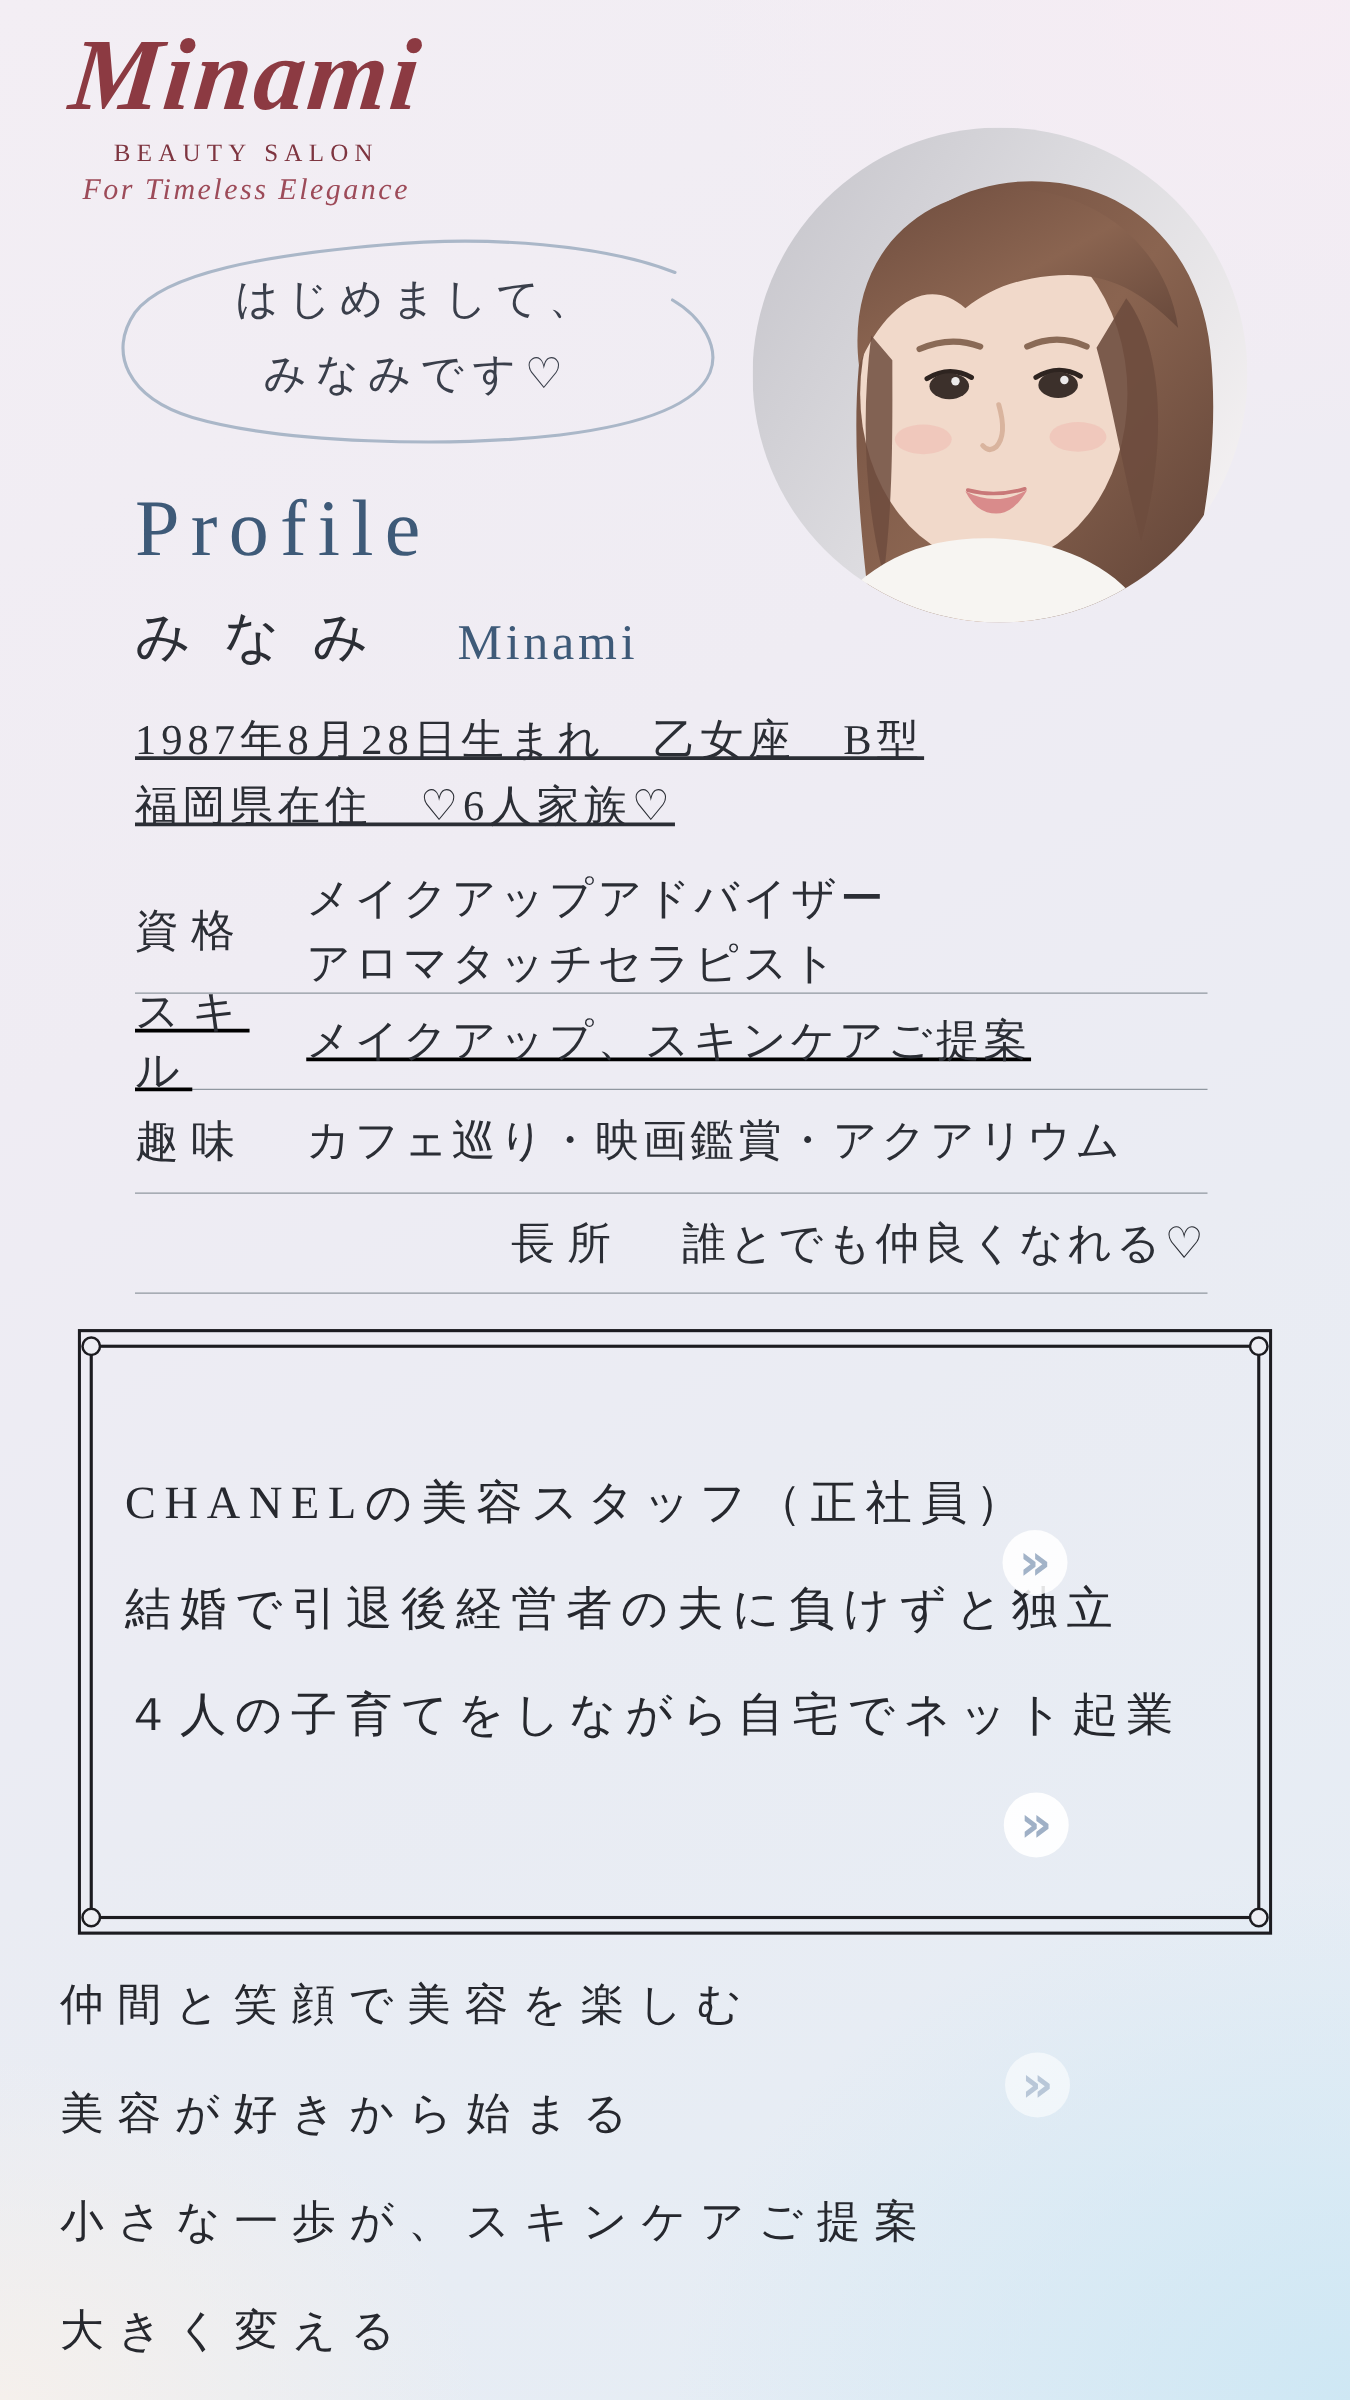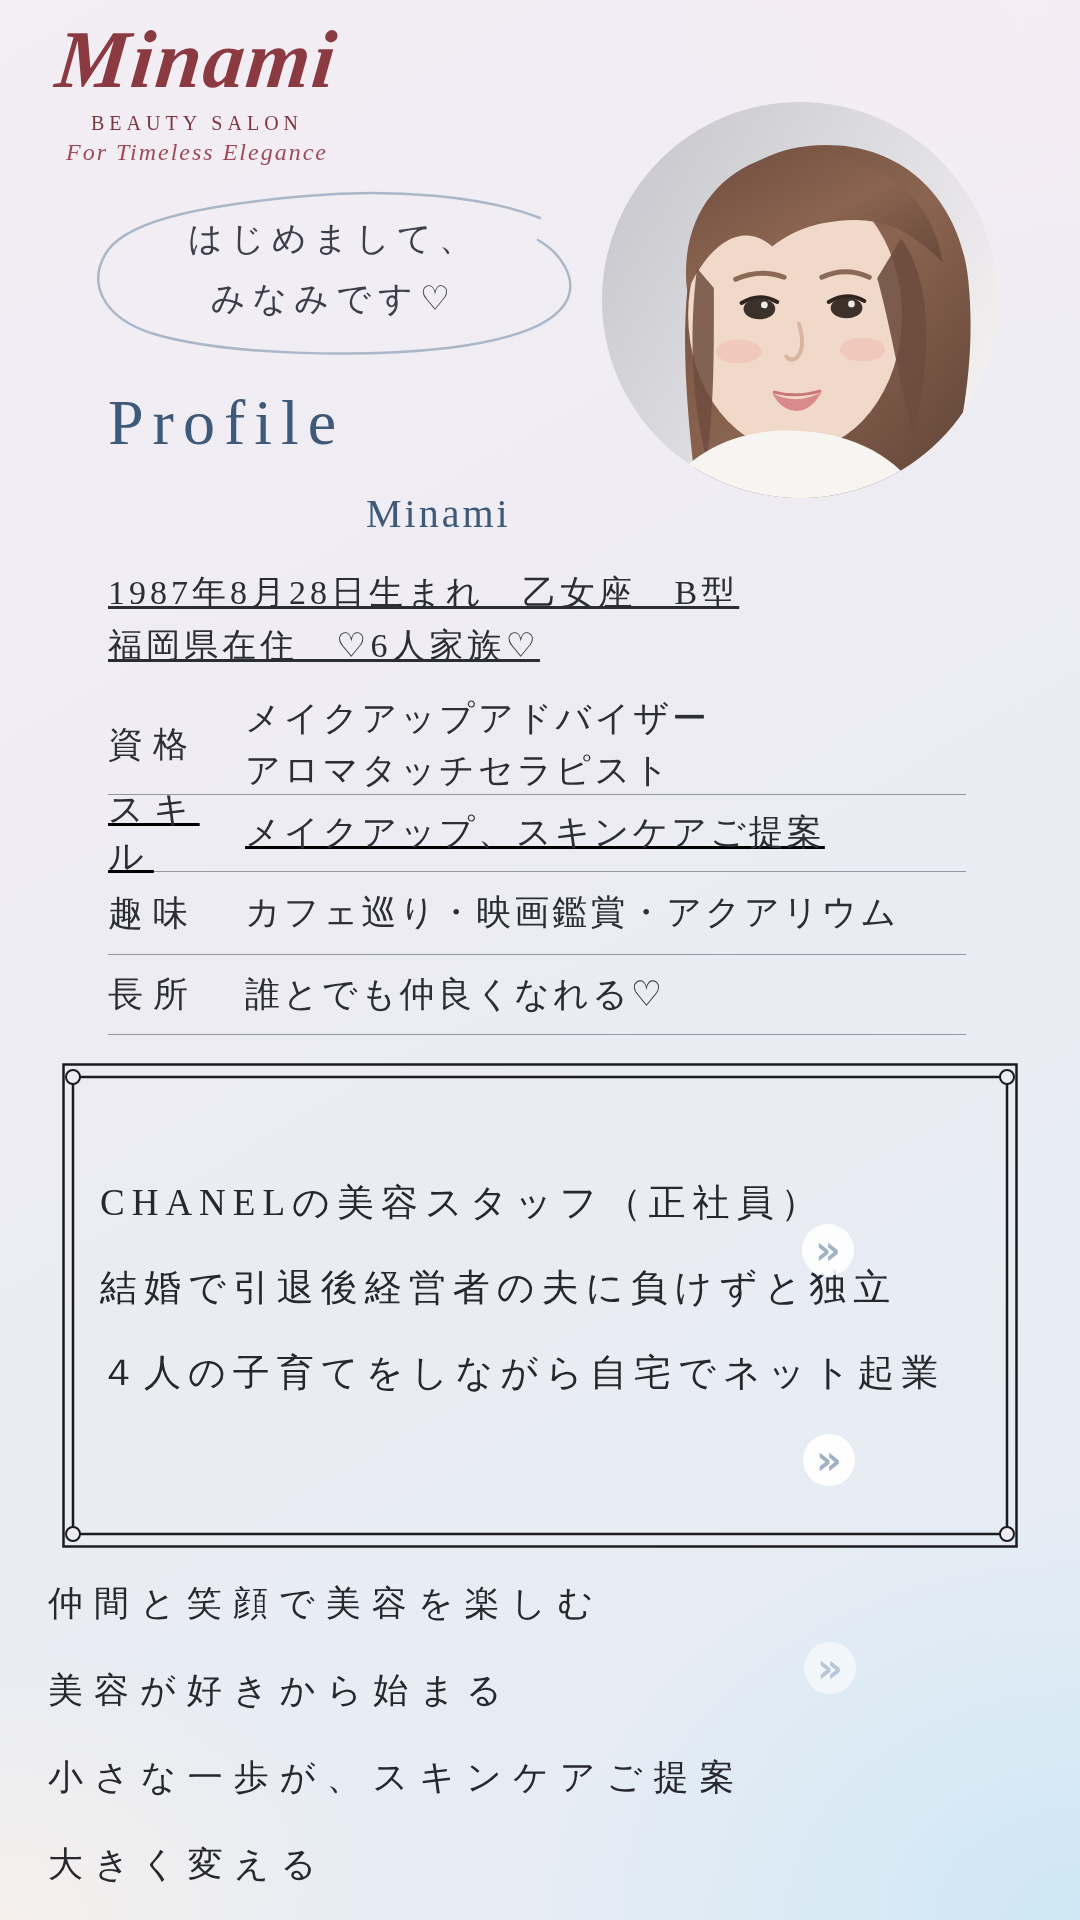--- a/index.html
+++ b/index.html
@@ -48,21 +48,21 @@
 
   .birth-block { position:absolute; left:108px; top:566px; font-size:34px;
     letter-spacing:4px; color:#2b2e35; line-height:53px;text-decoration:underline; }
 
   
   .ptable { position:absolute; left:108px; top:695px; width:858px; }
   .trow { display:flex; align-items:center; border-bottom:1px solid #9097a0; }
   .trow-qual   { height:100px; }
   .trow-skill  { height:77px;text-decoration:underline; }
   .trow-hobby  { height:83px; }
-  .trow-strong { height:80px; }
+  .trow-strong { height:80px;justify-content:flex-end; }
   .tlabel { width:137px; flex:none; font-size:35px; letter-spacing:10px; color:#2b2e35; }
   .tvalue { font-size:35px; letter-spacing:3px; color:#2b2e35; line-height:52px; }
 
   
   .career { position:absolute; left:62px; top:1063px; width:956px; height:485px; }
   .career svg.frame { position:absolute; left:0; top:0; }
   .career-text { position:absolute; left:38px; top:97px; width:900px;
     font-size:37px; letter-spacing:7px; color:#26282e; line-height:85px; white-space:nowrap; }
 
   
@@ -137,20 +137,21 @@
       <ellipse cx="138" cy="252" rx="23" ry="12" fill="#f0a8a0" opacity="0.33"></ellipse>
       <ellipse cx="263" cy="250" rx="23" ry="12" fill="#f0a8a0" opacity="0.33"></ellipse>
       <path d="M 199 224 Q 206 248 197 258 Q 191 263 186 257" stroke="#d9b49e" stroke-width="4" fill="none" stroke-linecap="round"></path>
       <path d="M 172 294 Q 196 307 222 293 Q 211 312 197 312 Q 181 312 172 294 Z" fill="#d98b8b"></path>
       <path d="M 174 293 Q 196 299 220 292" stroke="#c97878" stroke-width="3" fill="none" stroke-linecap="round"></path>
       <path d="M 58 400 C 90 350 140 330 195 332 C 255 334 302 360 322 400 Z" fill="#f7f5f2"></path>
     </svg>
   </div>
 
   <div class="page-title">Profile</div>
+  <div class="name-jp">みなみ</div>
   <div class="name-en">Minami</div>
 
   <div class="birth-block">
     <div>1987年8月28日生まれ　乙女座　B型</div>
     <div>福岡県在住　♡6人家族♡</div>
   </div>
 
   <div class="ptable">
     <div class="trow trow-qual">
       <div class="tlabel">資格</div>

